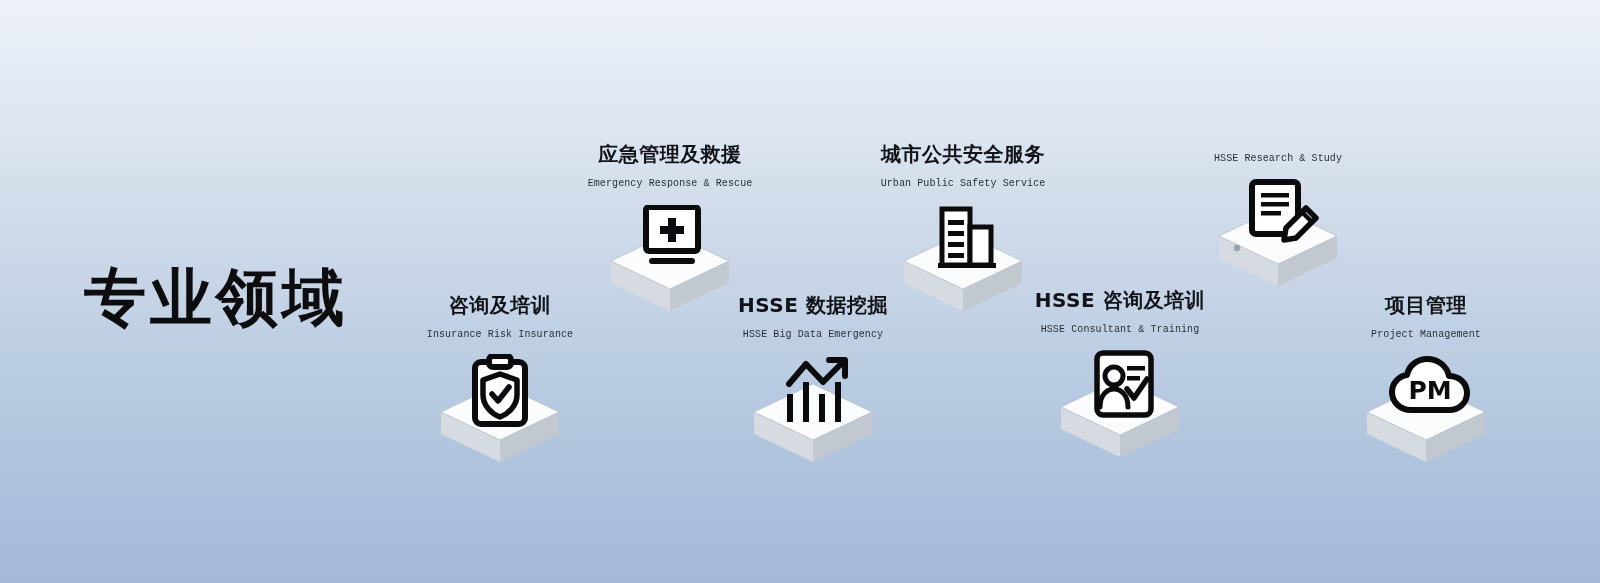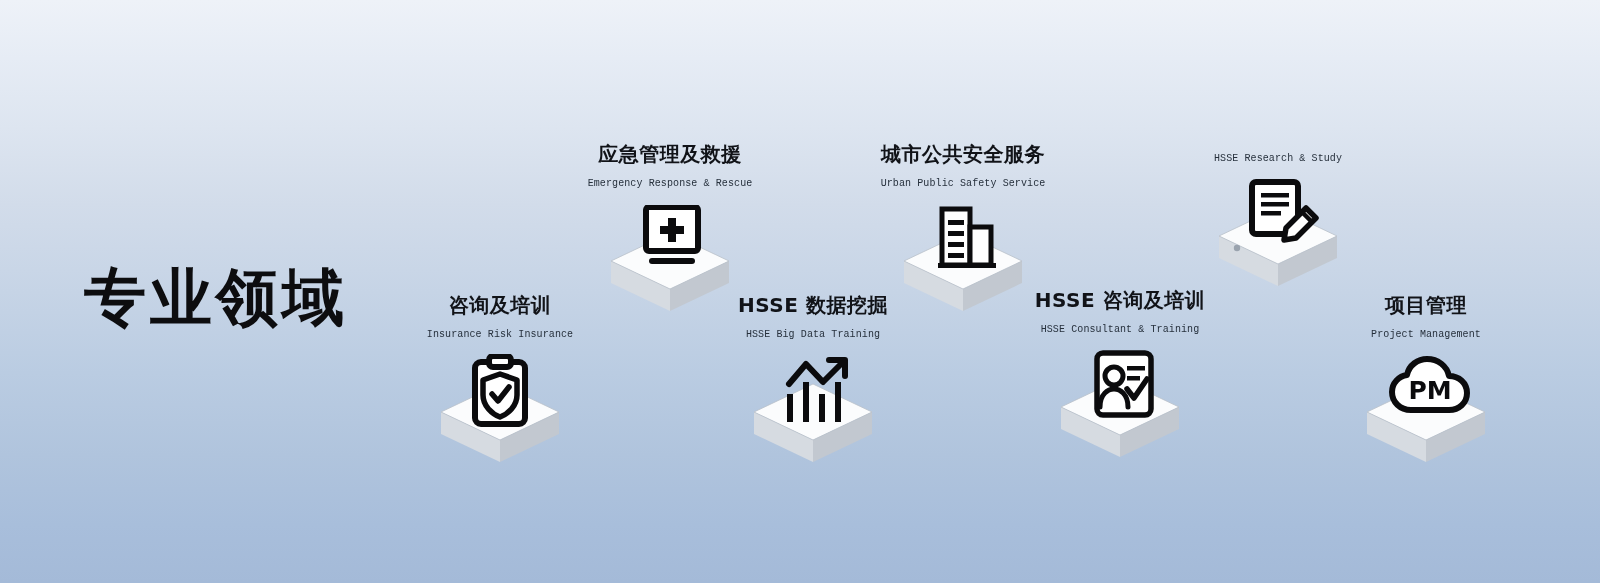--- a/index.html
+++ b/index.html
@@ -214,21 +214,21 @@
           <path d="M30 20 L47 26 V41 C47 52 38 60 30 63 C22 60 13 52 13 41 V26 Z" fill="#ffffff" stroke="#0b0b0d" stroke-width="5.5" stroke-linejoin="round"></path>
           <path d="M22 40 L28 47 L39 33" fill="none" stroke="#0b0b0d" stroke-width="5.5" stroke-linecap="round" stroke-linejoin="round"></path>
         </svg>
       </div>
     </div>
   </div>
 
   <div class="item" style="left:688px; top:293px;">
     <div class="titles">
       <div class="t-cn">HSSE 数据挖掘</div>
-      <div class="t-en">HSSE Big Data Training</div>
+      <div class="t-en">HSSE Big Data Emergency</div>
     </div>
     <div class="figure">
       <div class="pedestal">
         <svg viewBox="0 0 126 86" xmlns="http://www.w3.org/2000/svg">
           <polygon points="63,4 122,32 63,60 4,32" fill="#fbfcfd"></polygon>
           <polygon points="4,32 63,60 63,82 4,54" fill="#d6dbe1"></polygon>
           <polygon points="63,60 122,32 122,54 63,82" fill="#c2c8d0"></polygon>
           <polygon points="63,4 122,32 63,60 4,32" fill="none" stroke="#b9c0c9" stroke-width="0.8"></polygon>
         </svg>
       </div>

